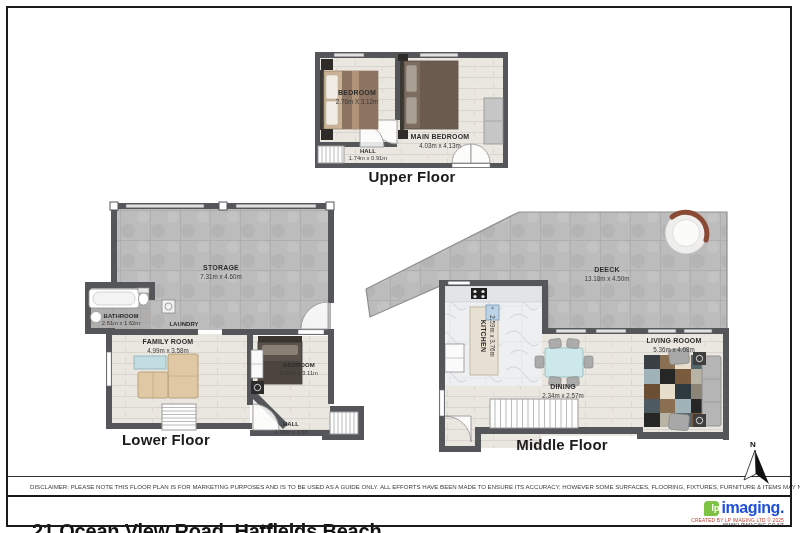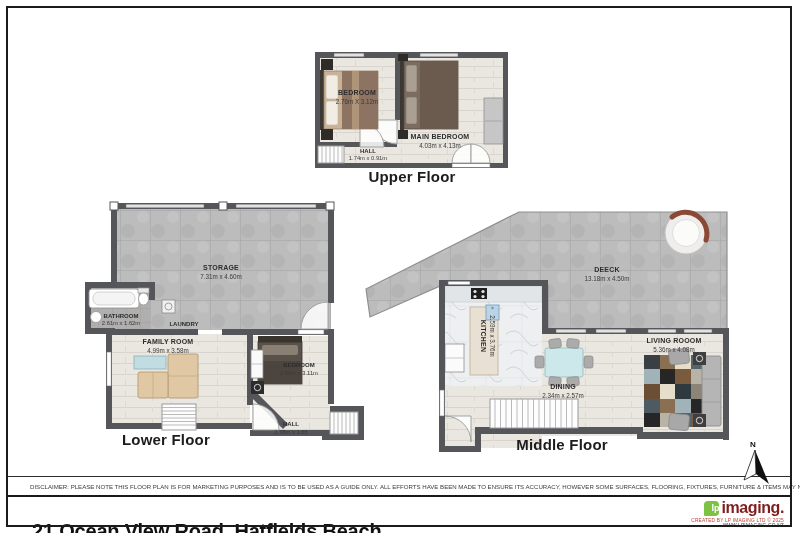--- a/index.html
+++ b/index.html
@@ -29,21 +29,21 @@
   .disclaimer-strip span{font-size:6.1px;letter-spacing:0;color:#3b3b3b;white-space:nowrap;}
   .title-strip{position:absolute;left:8px;right:8px;top:495px;height:48px;
      border-top:2px solid #1a1a1a;display:flex;align-items:flex-end;
      padding-left:24px;box-sizing:border-box;z-index:1;}
   .address{font-size:20px;font-weight:bold;color:#101010;letter-spacing:-.2px;}
   .logo{position:absolute;right:16px;top:499px;text-align:right;z-index:3;}
   .logo-row{display:flex;align-items:center;justify-content:flex-end;gap:2px;}
   .lp-glyph{display:inline-block;width:15px;height:15px;background:#7dc242;
      border-radius:4px 4px 4px 1px;color:#fff;font-weight:bold;font-size:9px;
      line-height:15px;text-align:right;}
-  .logo-name{font-size:16px;font-weight:bold;color:#7f1d1d;letter-spacing:-.4px;}
+  .logo-name{font-size:16px;font-weight:bold;color:#1d4ed8;letter-spacing:-.4px;}
   .logo-sub1{font-size:4.8px;color:#c23b2e;letter-spacing:.2px;margin-top:1px;}
   .logo-sub2{font-size:4.8px;color:#333;letter-spacing:.2px;}
 </style>
 </head>
 <body>
 
 <div class="frame"></div>
 
 <svg class="plan" width="800" height="533" viewBox="0 0 800 533">
   <defs>

